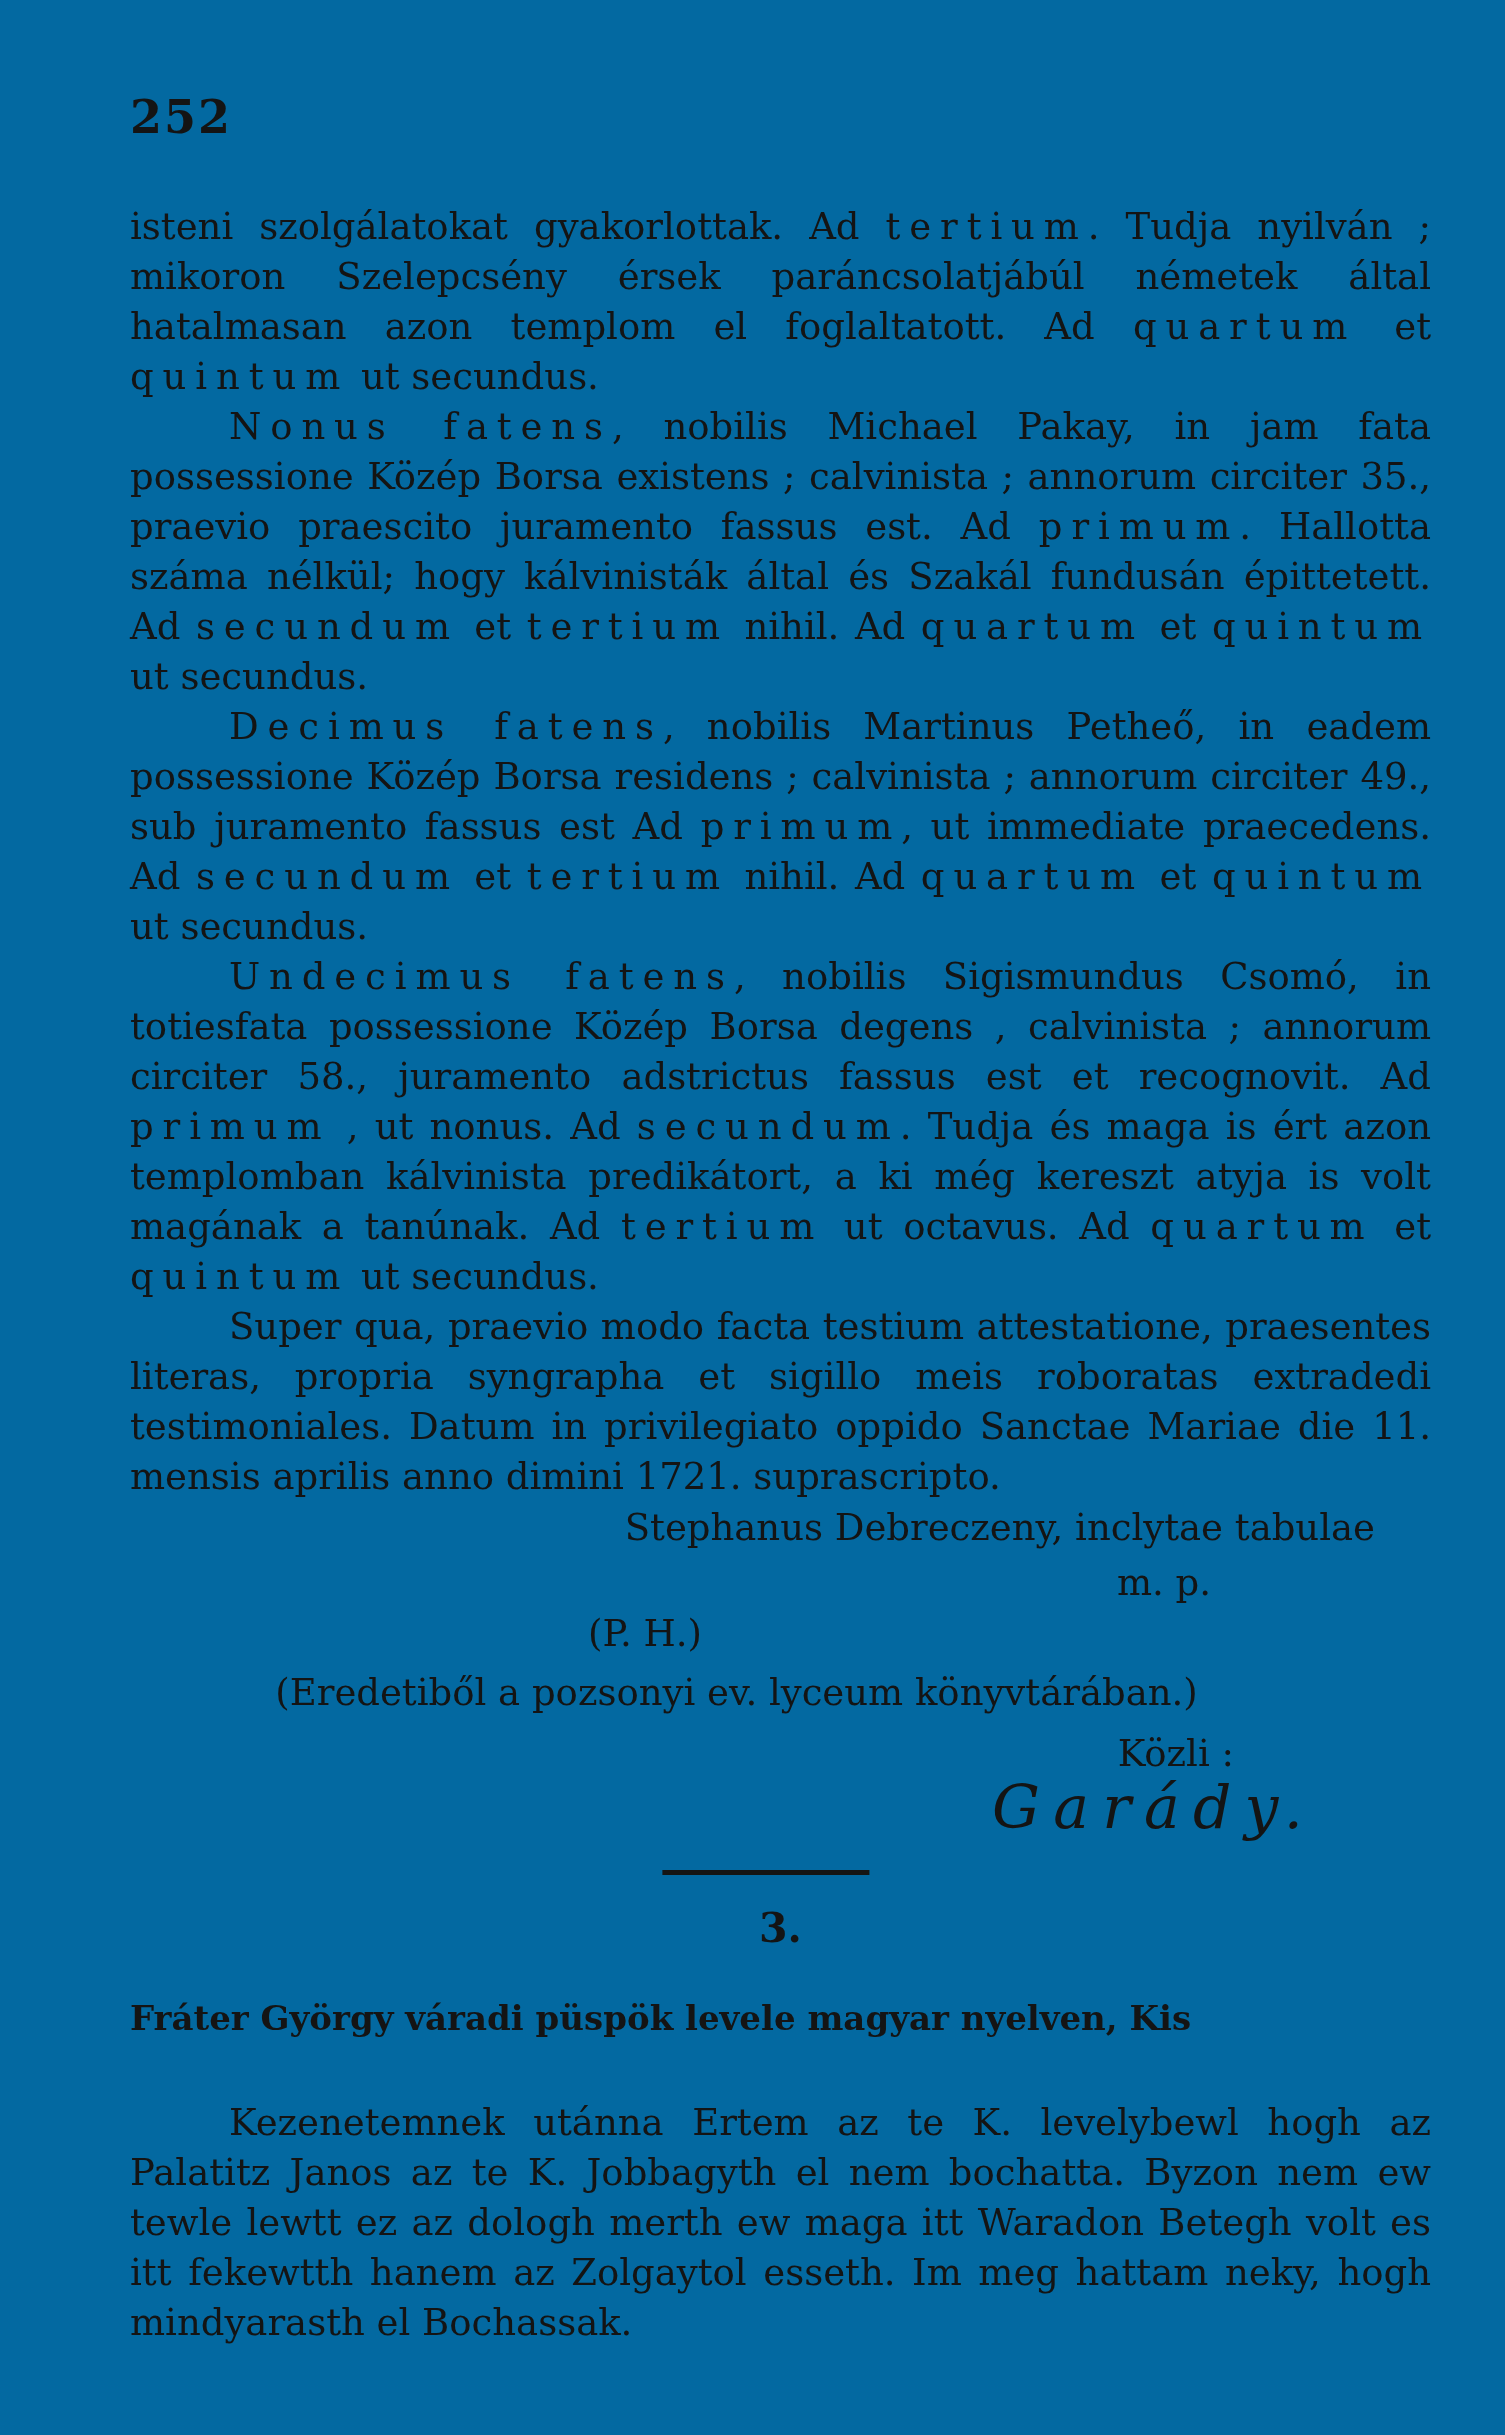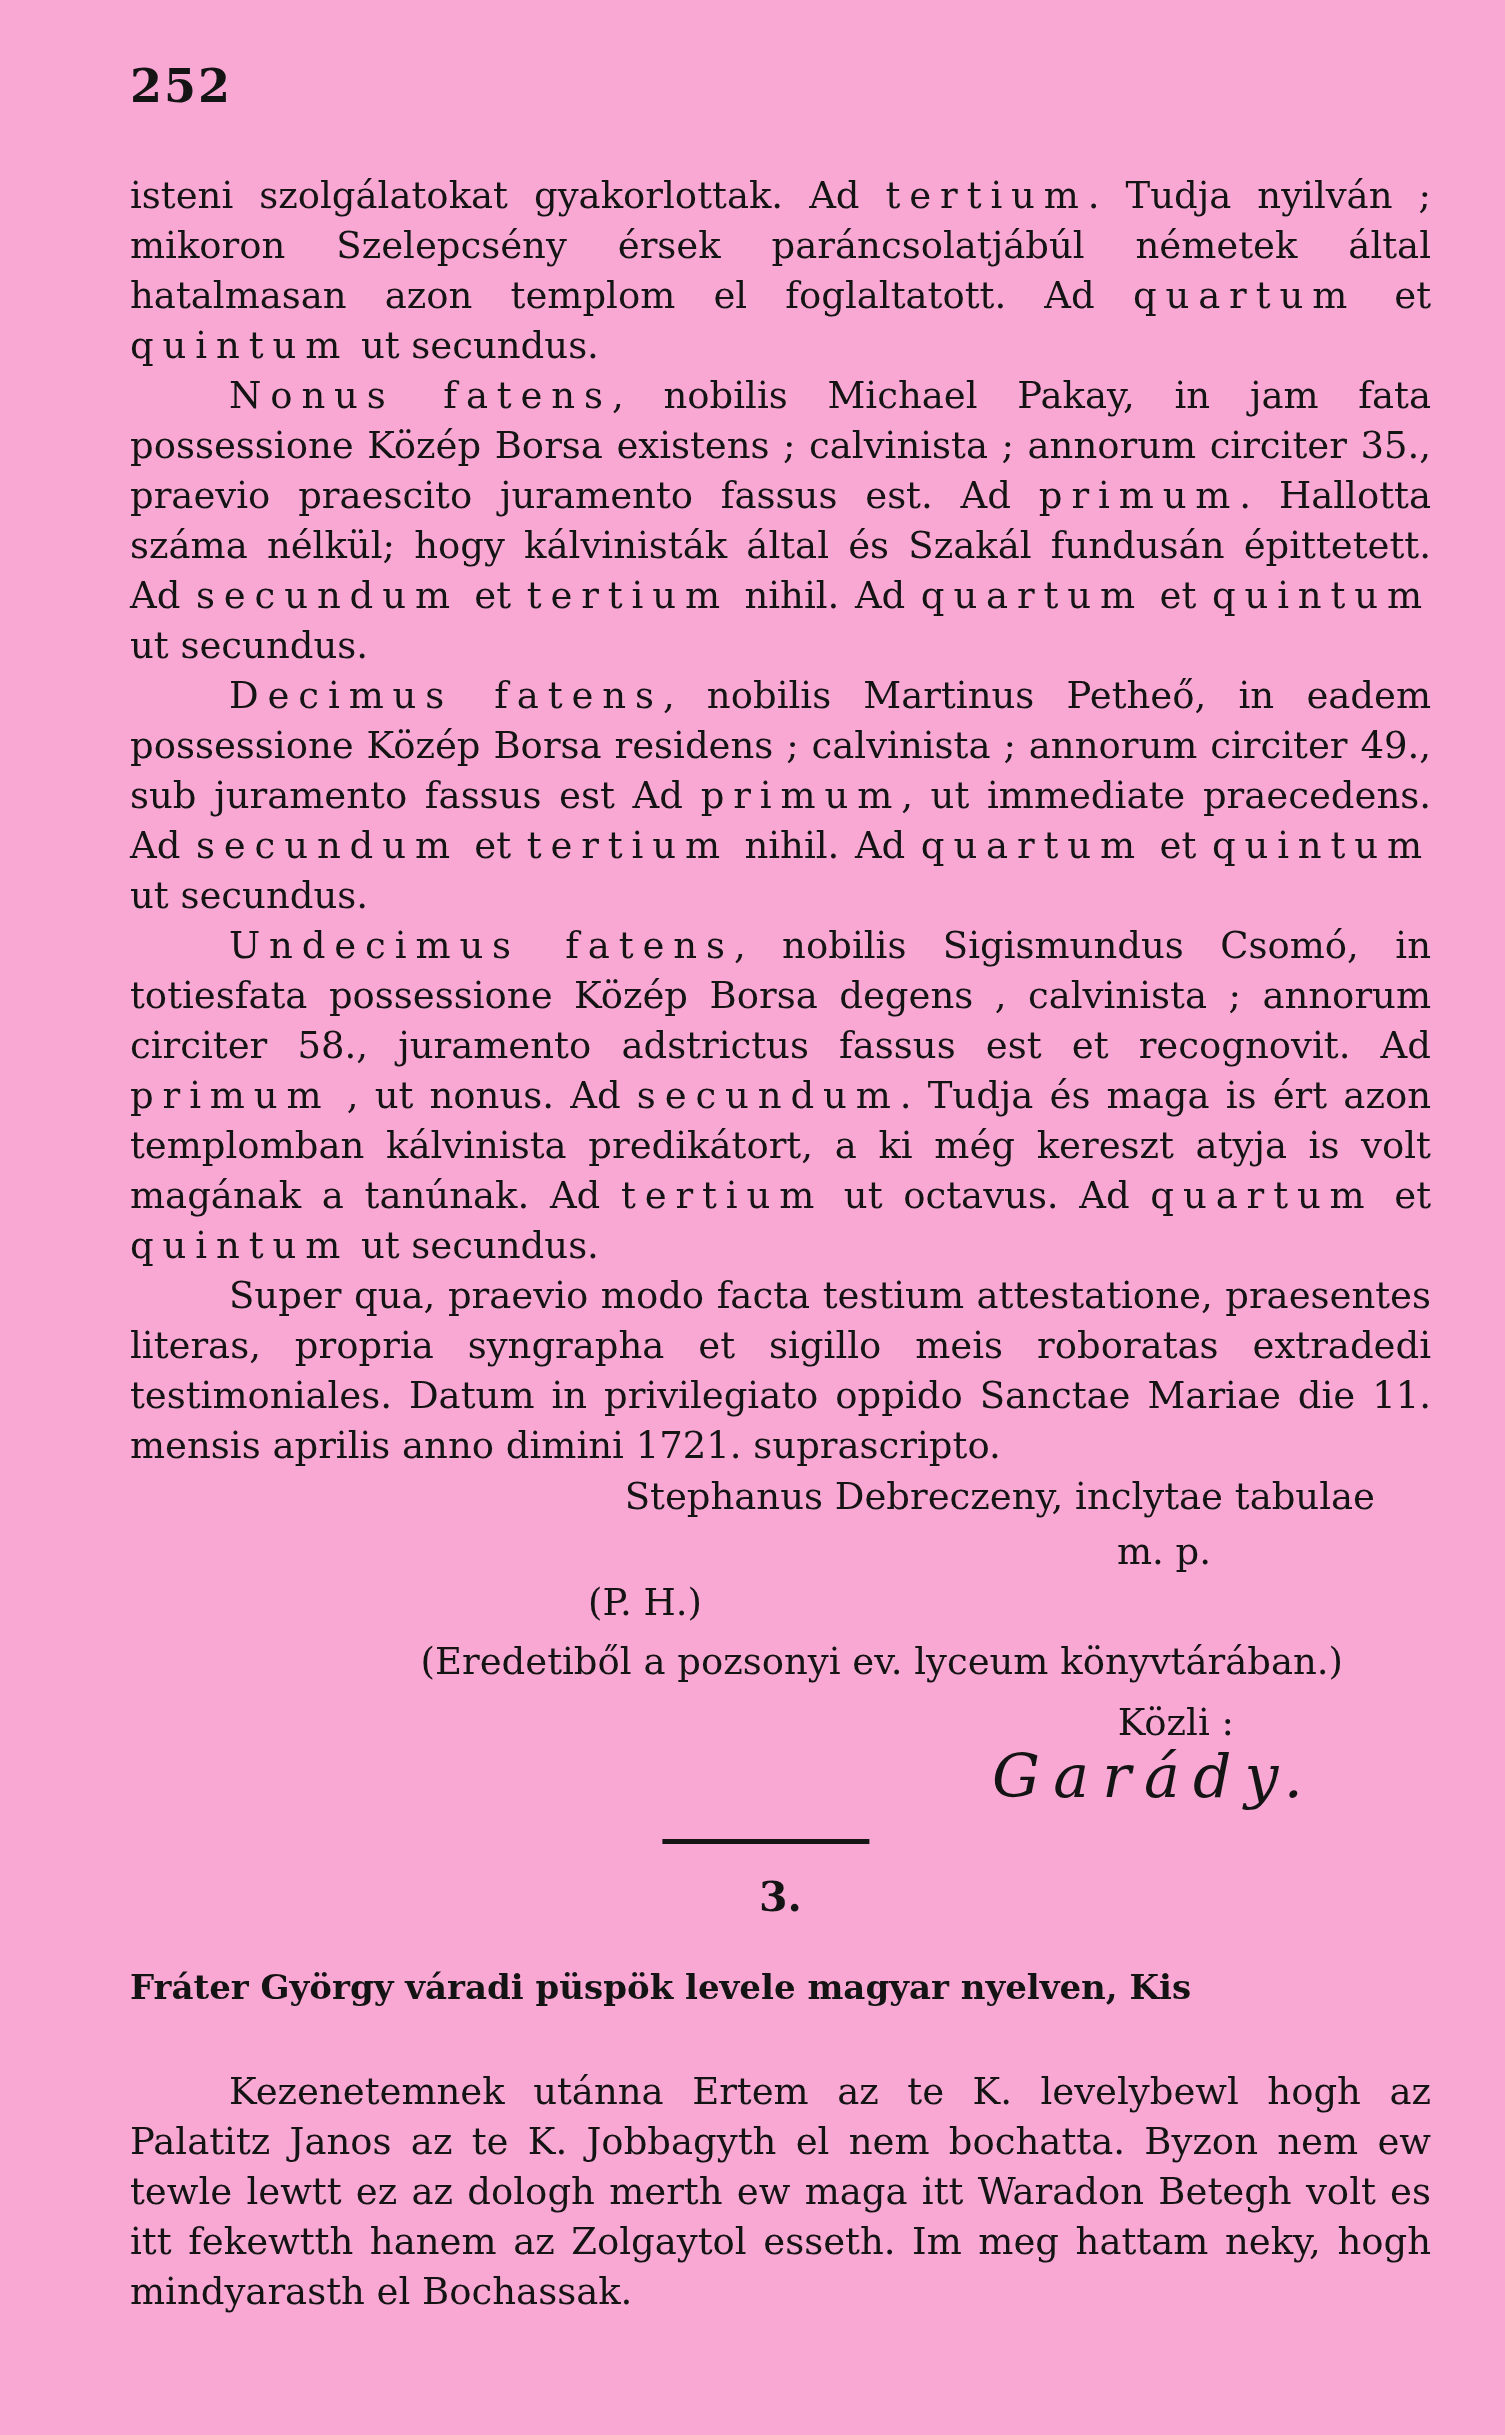--- a/index.html
+++ b/index.html
@@ -5,25 +5,25 @@
   html, body {
     margin: 0;
     padding: 0;
     background: #e8e8e8;
   }
   .page {
     position: relative;
     width: 1506px;
     height: 2435px;
     margin: 0 auto;
-    background: #f9a8d4;
+    background: #0369a1;
     color: #141414;
     font-family: "DejaVu Serif", "Liberation Serif", serif;
     box-sizing: border-box;
-    padding: 62px 75px 0 130px;
+    padding: 93px 75px 0 130px;
     overflow: hidden;
   }
   .page-number {
     font-size: 46px;
     font-weight: bold;
     letter-spacing: 2px;
     line-height: 49px;
     height: 49px;
   }
   .body-text {
@@ -49,21 +49,21 @@
     font-size: 37px;
     line-height: 51px;
   }
   .sig-name       { text-align: right; padding-right: 56px;  }
   .sig-title      { text-align: right; padding-right: 100px; }
   .sig-mp         { text-align: right; padding-right: 220px; margin-top: 3.9px; }
   .sig-ph         { text-align: center; padding-right: 271px; }
   .source-note {
     font-size: 37px;
     line-height: 51px;
-    text-align: right;
+    text-align: center;
     padding-right: 88px;
     margin-top: 7.8px;
   }
   .kozli {
     font-size: 37px;
     line-height: 49px;
     text-align: right;
     padding-right: 197px;
     margin-top: 11.7px;
   }

